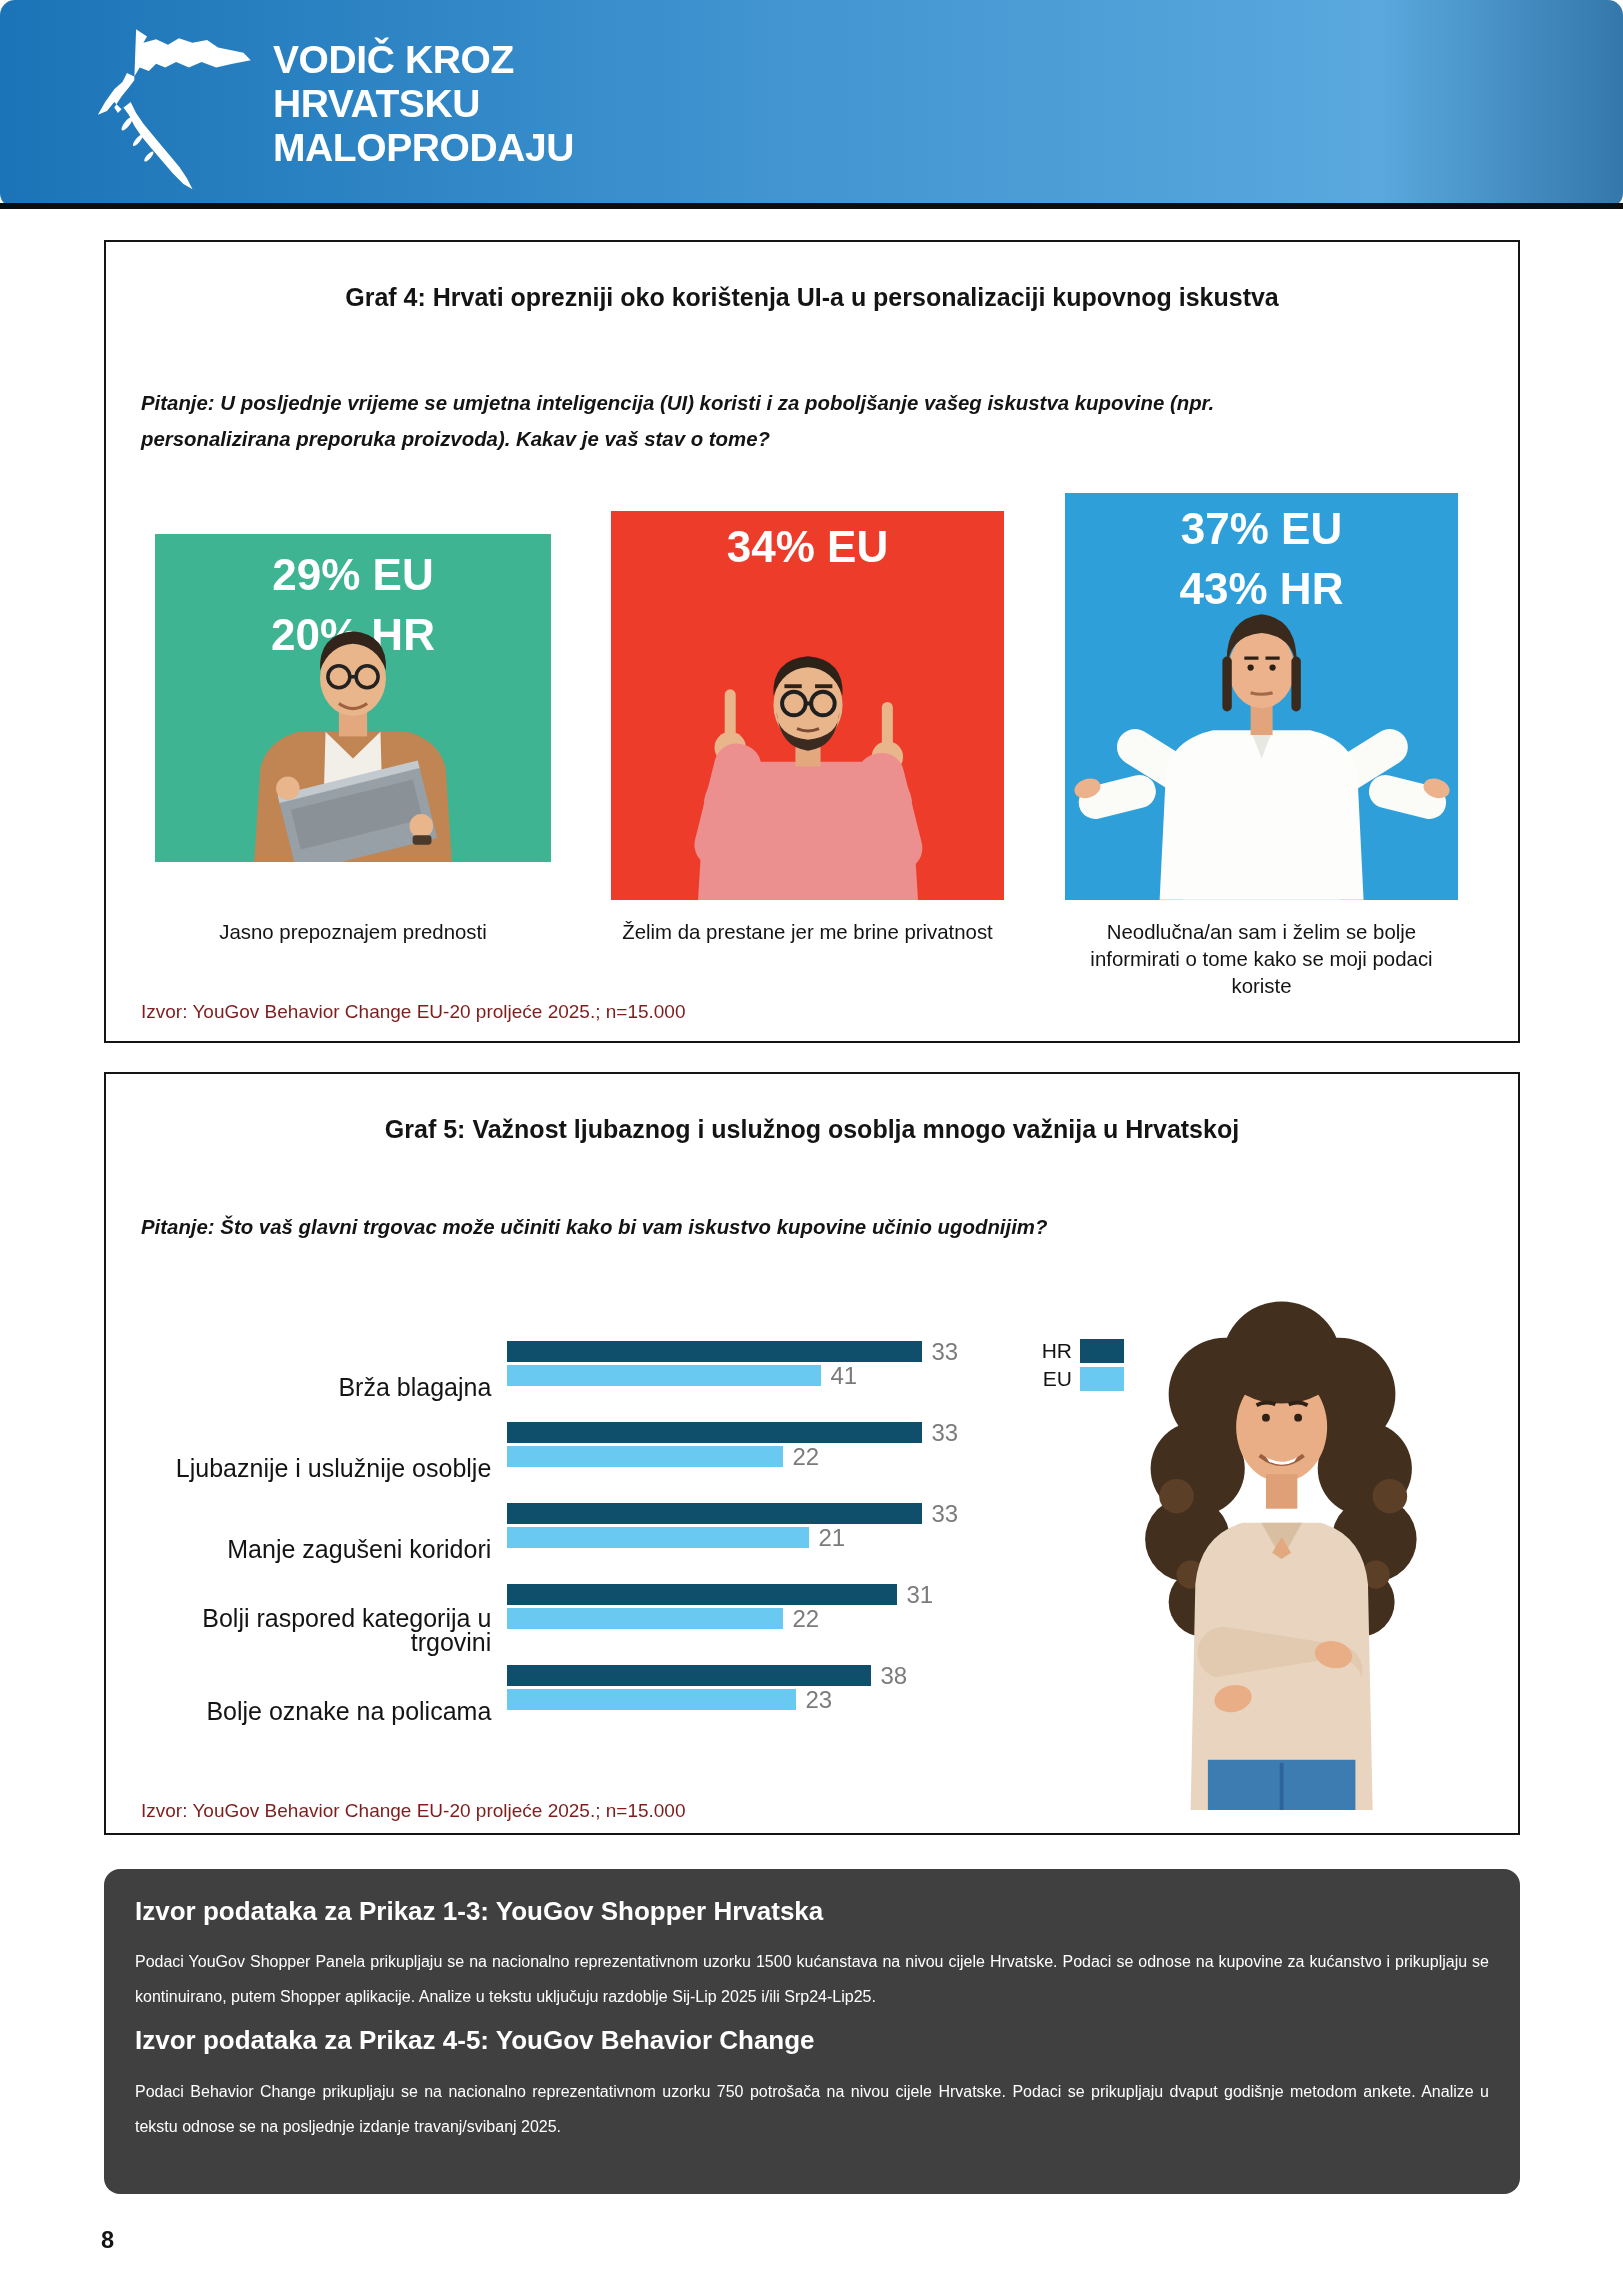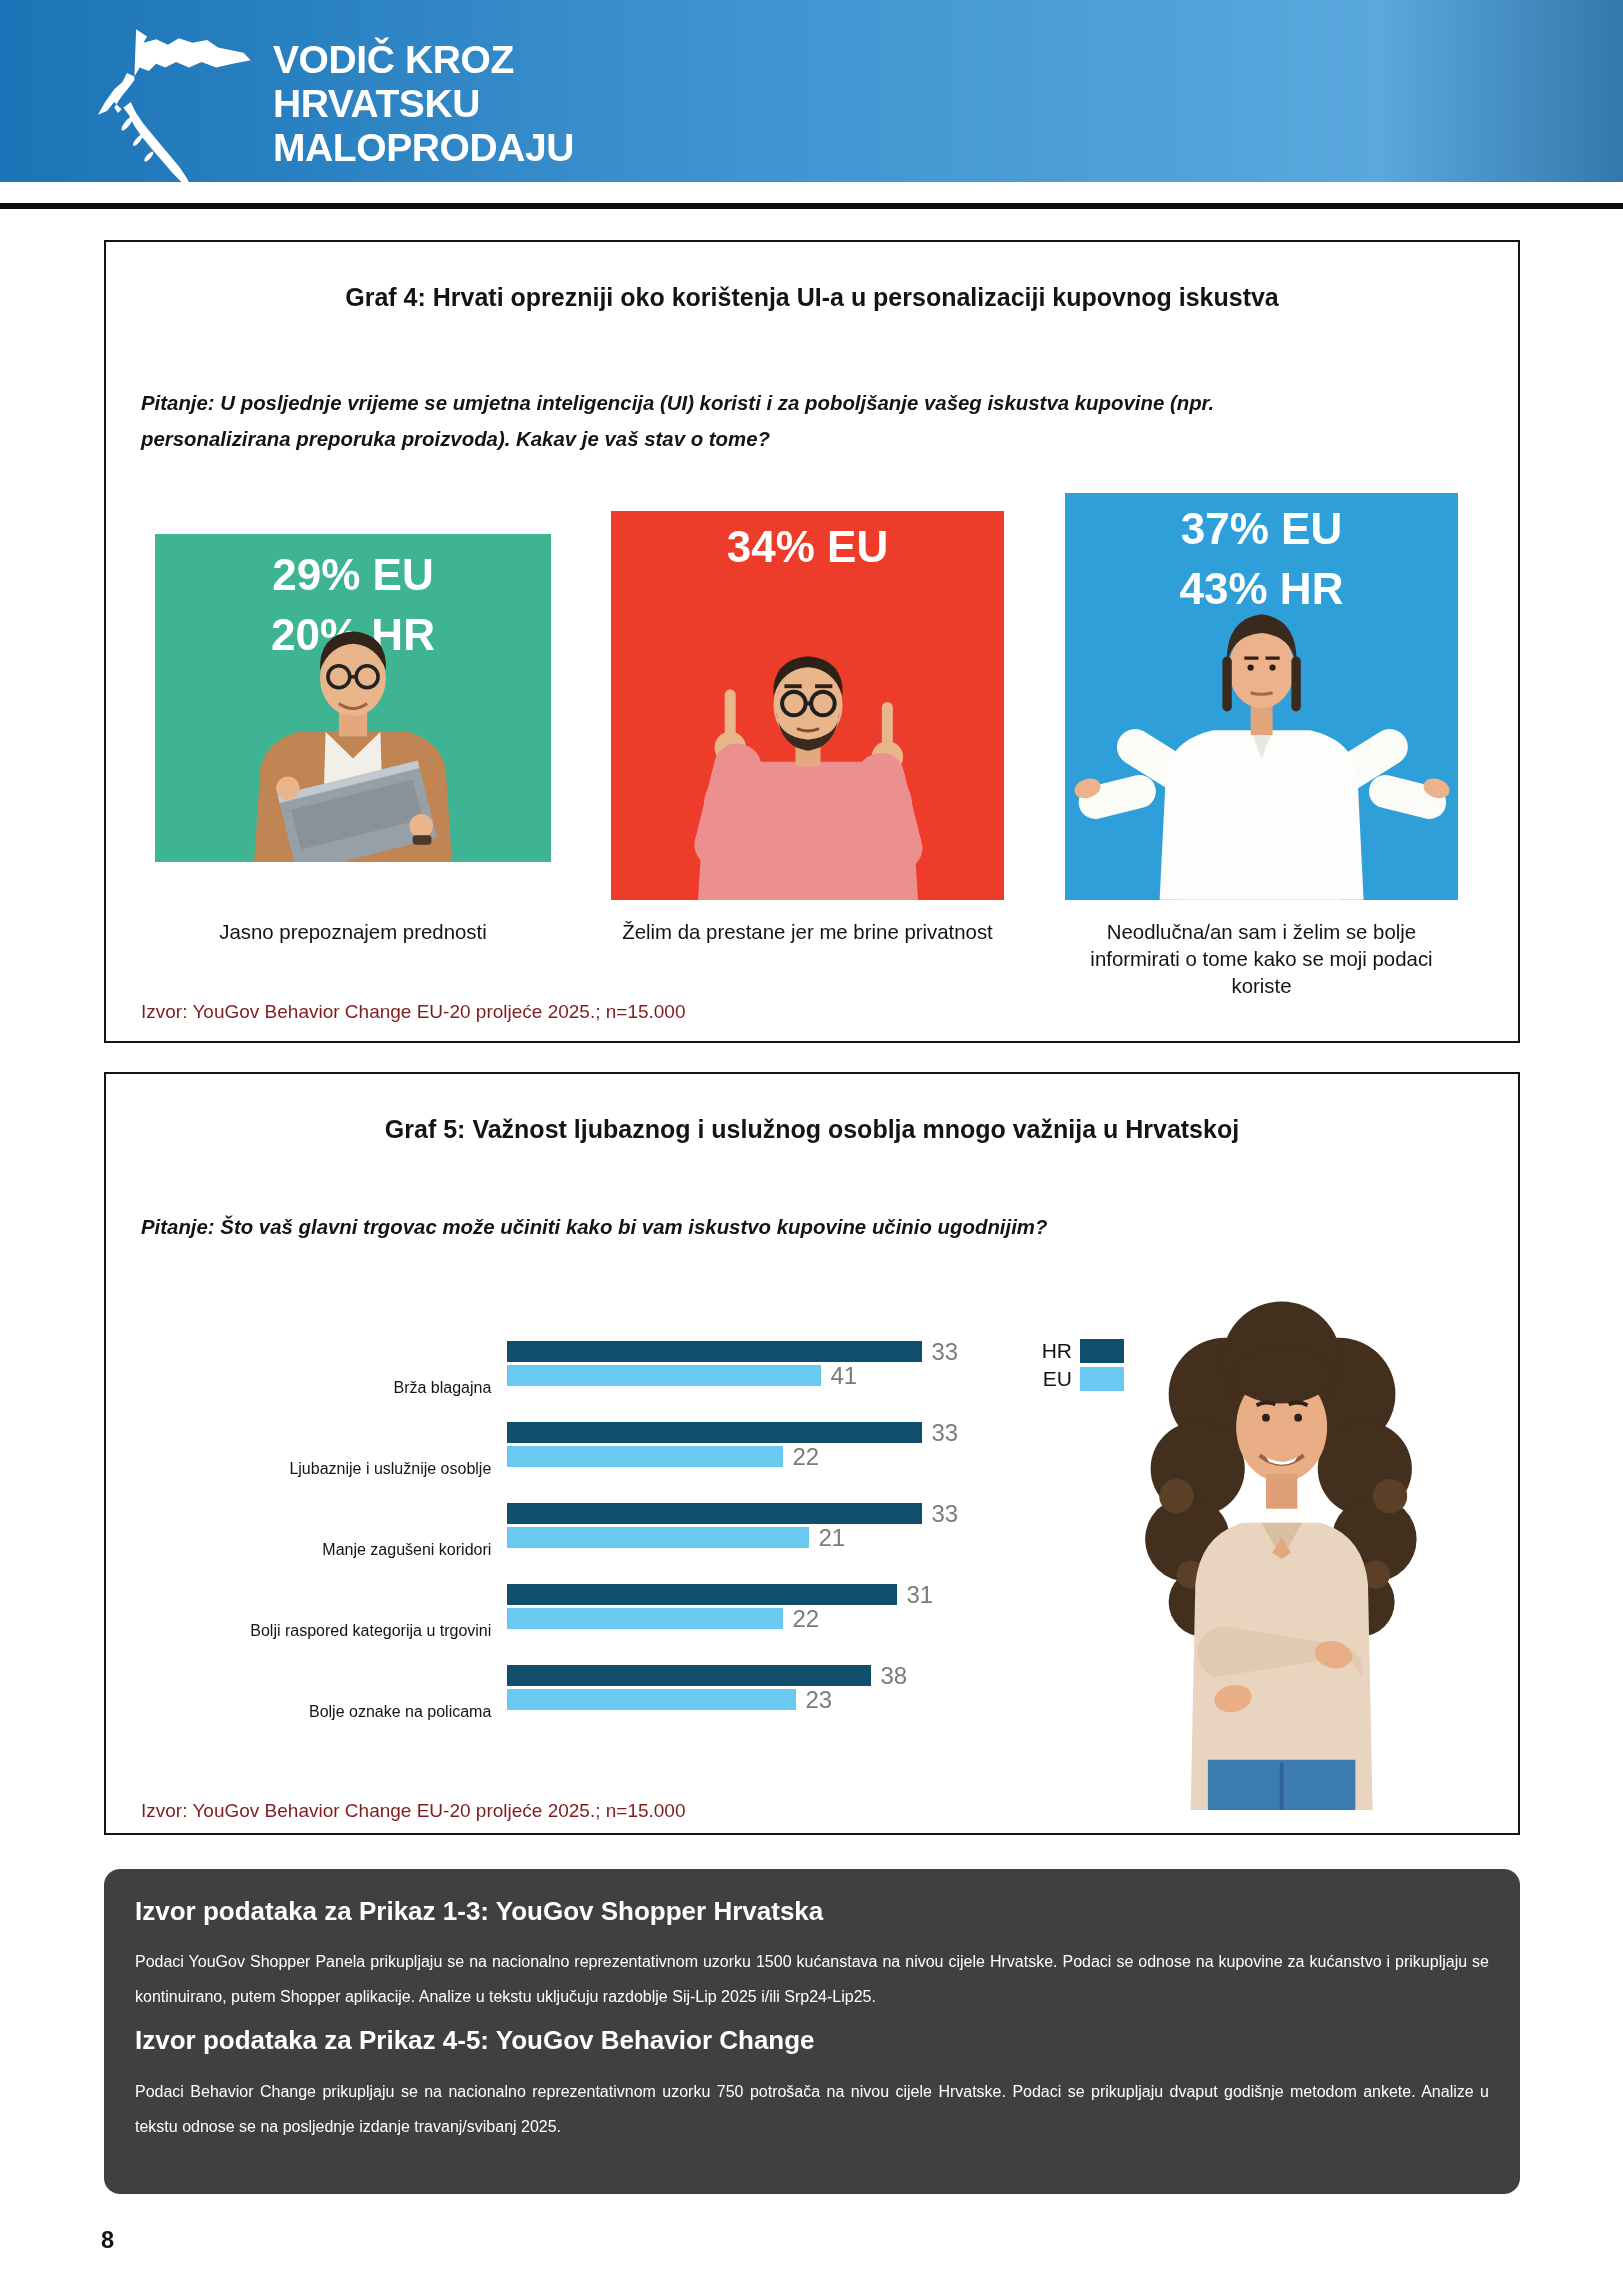--- a/index.html
+++ b/index.html
@@ -1,19 +1,19 @@
 <!DOCTYPE html>
 <html style="font-size:12.6px"><head>
 <meta charset="utf-8">
 <style>
   html,body{margin:0;padding:0;background:#e8e8e8;}
   .page{position:relative;width:1623px;height:2295px;background:#ffffff;overflow:hidden;
         font-family:"Liberation Sans", sans-serif;color:#1a1a1a;}
   
-  .header{position:absolute;left:0;top:0;width:1623px;height:182px;}
+  .header{position:absolute;left:0;top:0;width:1623px;height:208px;border-radius:15px;}
   .header-divider{position:absolute;left:0;top:203px;width:1623px;height:6.3px;background:#0d0d0d;}
   .logo-map{position:absolute;left:80px;top:11px;width:185px;height:182px;}
   .logo-text{position:absolute;left:273px;top:38px;color:#ffffff;font-weight:bold;
              font-size:39px;line-height:44px;letter-spacing:-0.4px;}
   
   .graf-box{position:absolute;left:104px;width:1416px;background:#ffffff;border:2.4px solid #141414;box-sizing:border-box;}
   .graf4{top:240px;height:803px;}
   .graf5{top:1072px;height:763px;}
   .graf-title{position:absolute;left:0;right:0;top:41px;text-align:center;
               font-size:25px;font-weight:bold;color:#141414;}
@@ -26,21 +26,21 @@
   .src5{top:726px;}
   
   .panel{position:absolute;overflow:hidden;}
   .pct{position:absolute;left:0;right:0;text-align:center;color:#ffffff;
        font-weight:bold;font-size:44px;line-height:60px;}
   .illu{position:absolute;left:50%;transform:translateX(-50%);bottom:0;}
   .caption{position:absolute;text-align:center;font-size:20.4px;line-height:27px;color:#141414;}
   
   .chart-row{position:absolute;left:35px;display:flex;align-items:center;height:45px;}
   .row-label{width:366px;flex:none;text-align:right;padding-right:15.7px;box-sizing:border-box;
-             font-size:16px;line-height:23.6px;color:#141414;margin-top:48px;}
+             font-size:25px;line-height:23.6px;color:#141414;margin-top:48px;}
   .row-bars{display:flex;flex-direction:column;gap:2.4px;}
   .bar-line{display:flex;align-items:center;height:21px;}
   .bar{height:21px;flex:none;}
   .bar-value{font-size:24px;line-height:21px;margin-left:9.4px;}
   .legend{position:absolute;left:925px;top:265px;display:flex;flex-direction:column;gap:3.9px;}
   .legend-row{display:flex;align-items:center;}
   .legend-label{width:41px;text-align:right;margin-right:7.9px;font-size:21px;color:#141414;}
   .legend-swatch{width:44px;height:23.6px;}
   .figure5{position:absolute;left:1009px;top:226px;width:338px;height:510px;overflow:hidden;}
   

